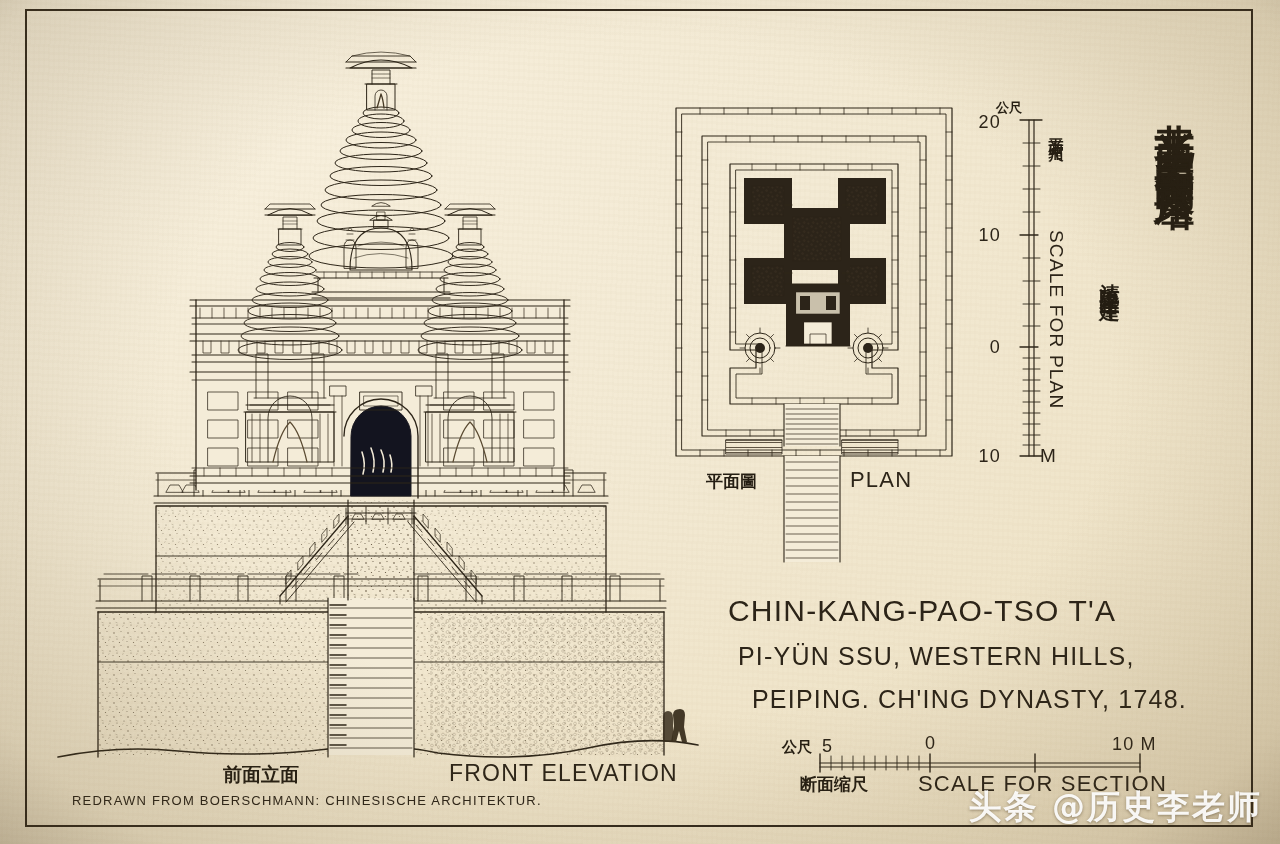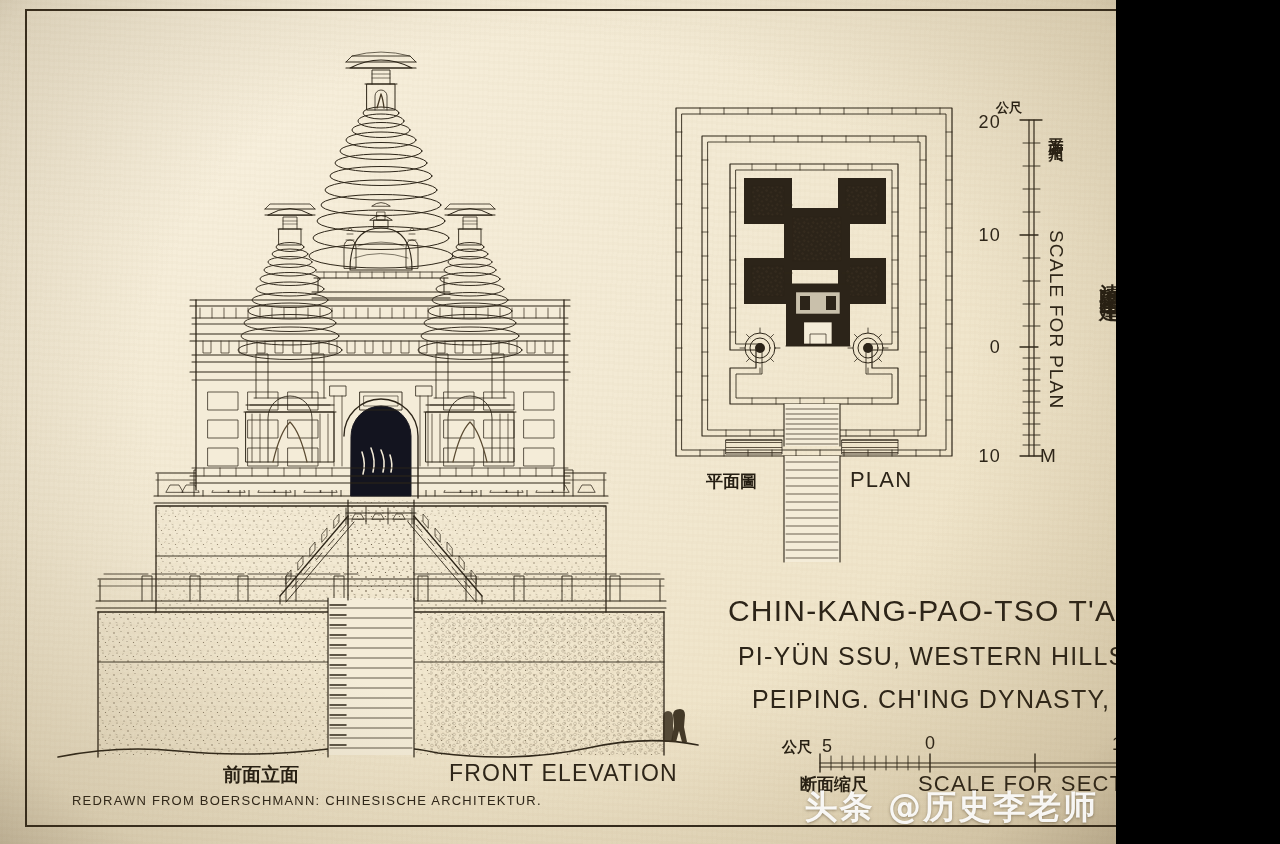--- a/index.html
+++ b/index.html
@@ -1,19 +1,19 @@
 <!DOCTYPE html>
 <html><head>
 <meta charset="utf-8">
 <title>Chin-Kang-Pao-Tso T'a</title>
 <style>
   html,body{margin:0;padding:0;background:#000;}
   body{font-family:"Liberation Sans", sans-serif;}
   #sheet{
-    position:relative;width:1116px;height:844px;overflow:hidden;
+    position:relative;width:1280px;height:844px;overflow:hidden;
     background:
       radial-gradient(ellipse at 22% 18%, #f7efdc 0%, #f3ead4 38%, #efe4c9 70%, #e8dabb 100%);
   }
   #grain{position:absolute;inset:0;pointer-events:none;opacity:.5;
     background:
       repeating-linear-gradient(92deg, rgba(150,120,70,.035) 0 2px, rgba(255,255,255,0) 2px 5px),
       repeating-linear-gradient(3deg, rgba(140,110,60,.03) 0 3px, rgba(255,255,255,0) 3px 7px);}
   #vignette{position:absolute;inset:0;pointer-events:none;
     background:radial-gradient(ellipse at 50% 45%, rgba(0,0,0,0) 52%, rgba(90,70,35,.16) 88%, rgba(70,52,24,.30) 100%);}
   .frame{position:absolute;left:25px;top:9px;width:1228px;height:818px;

